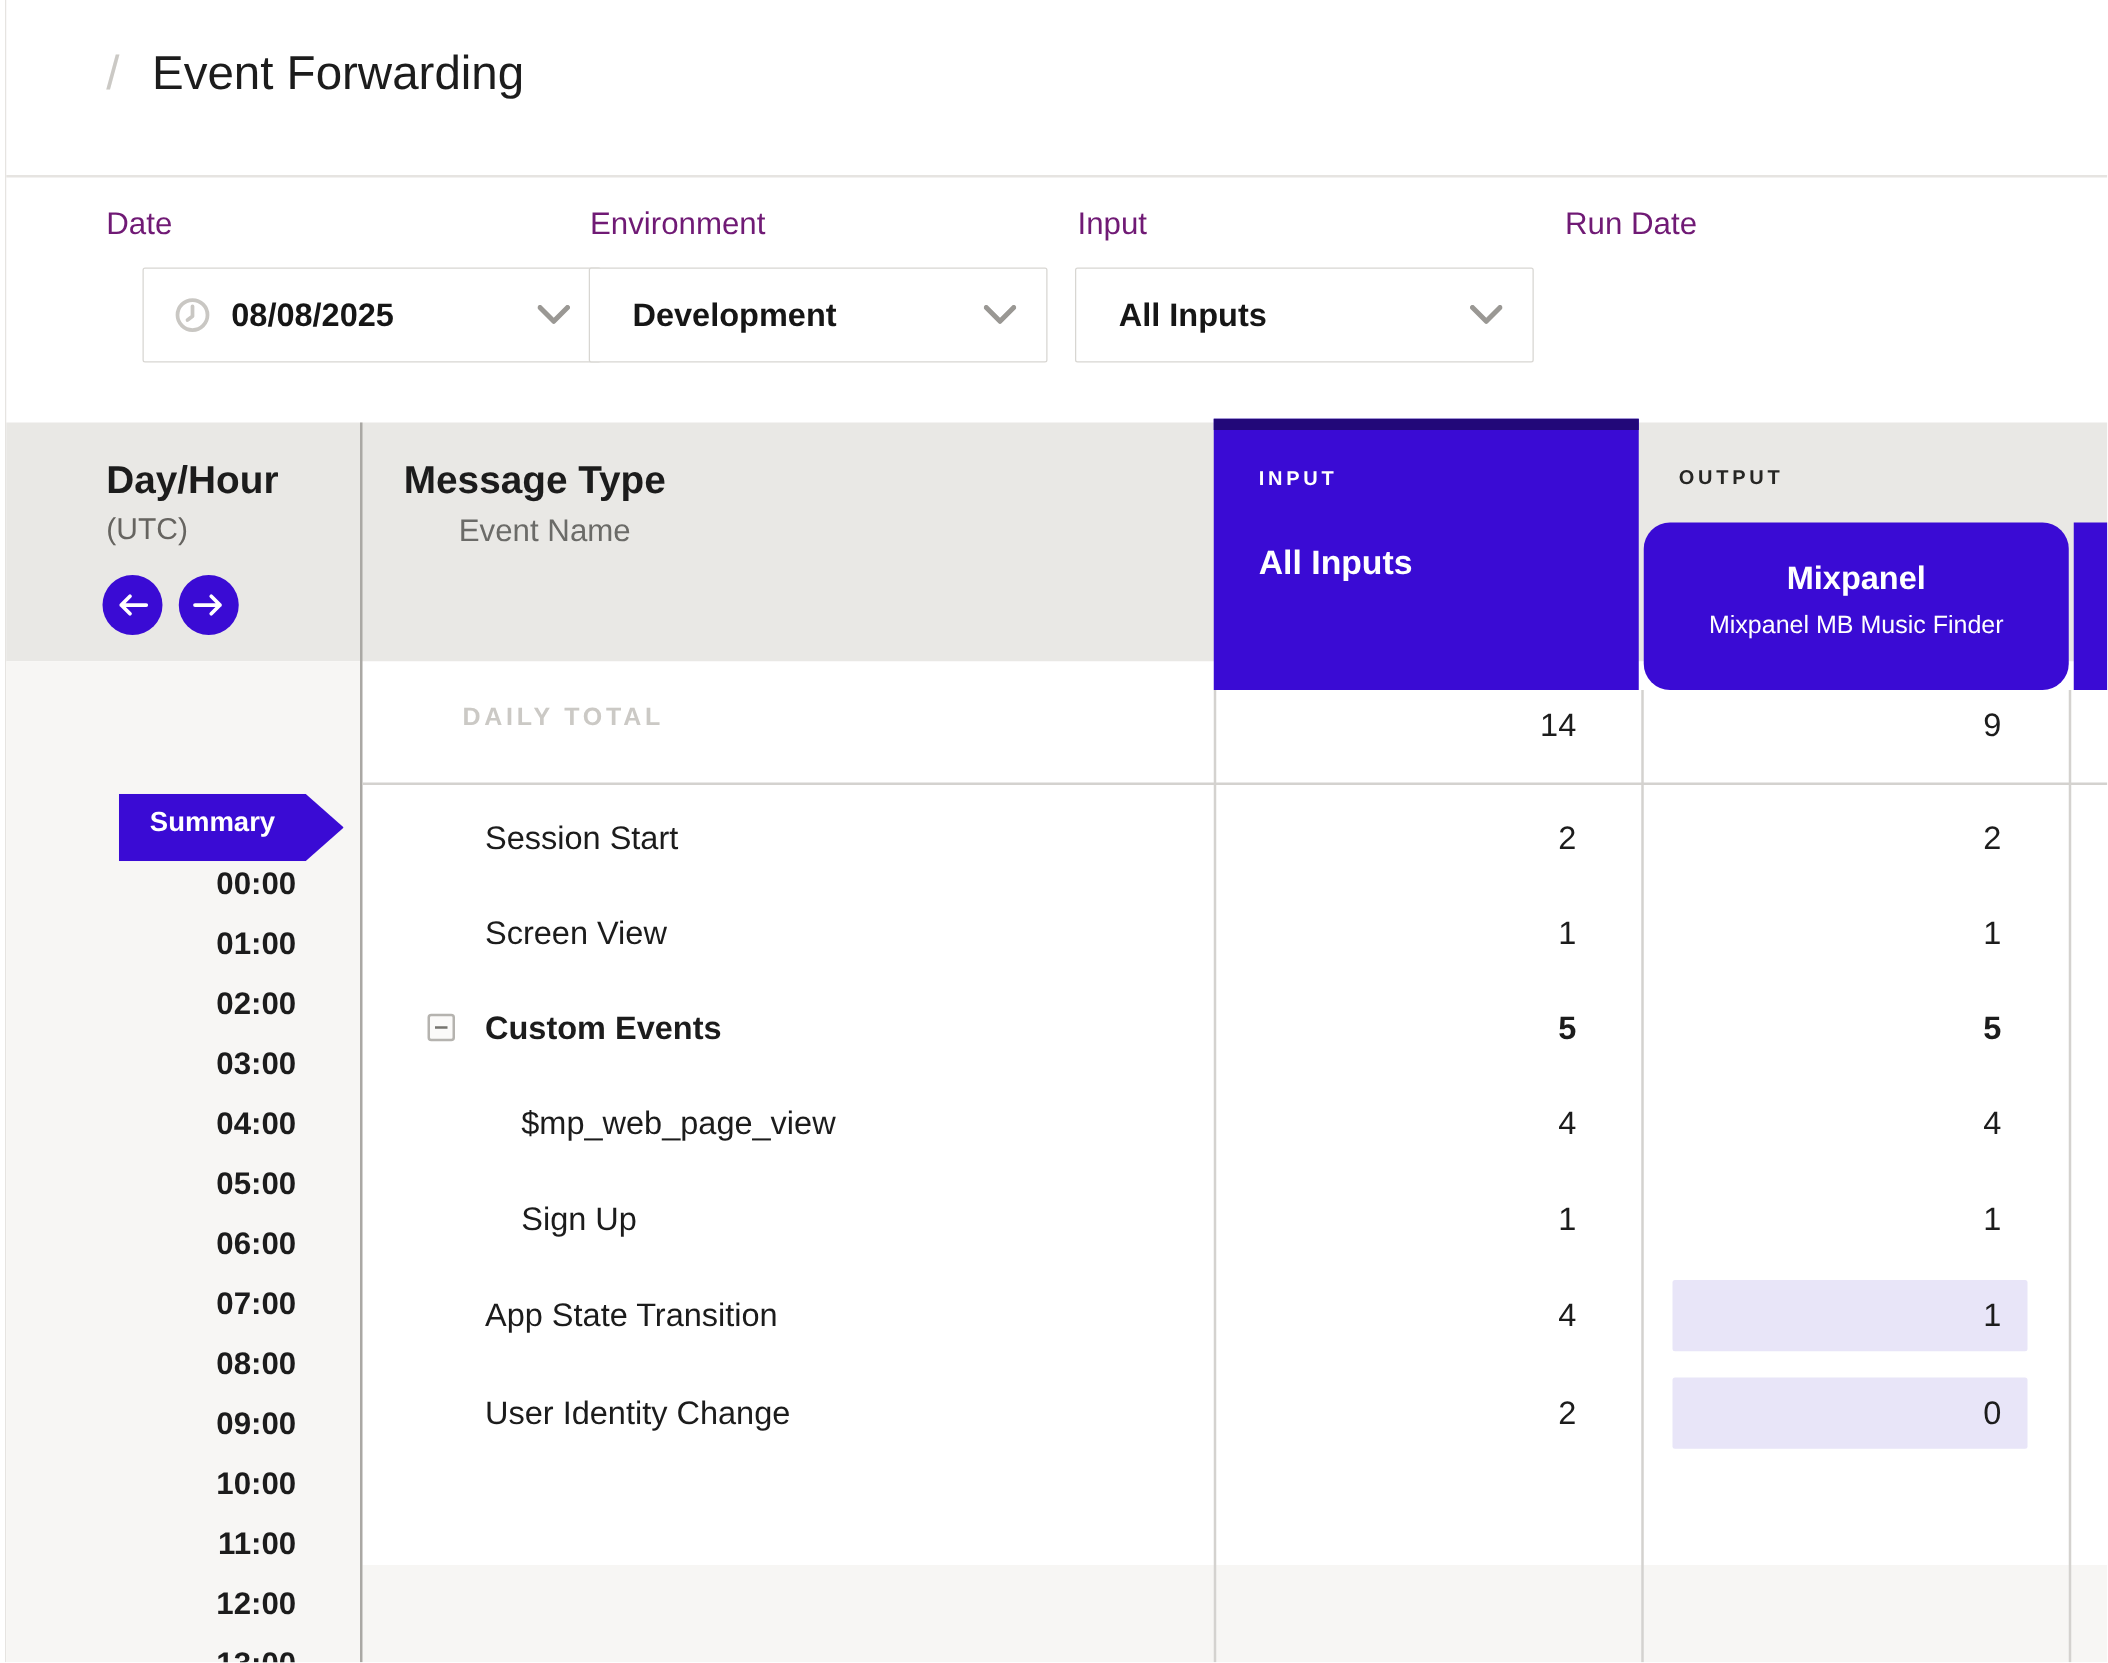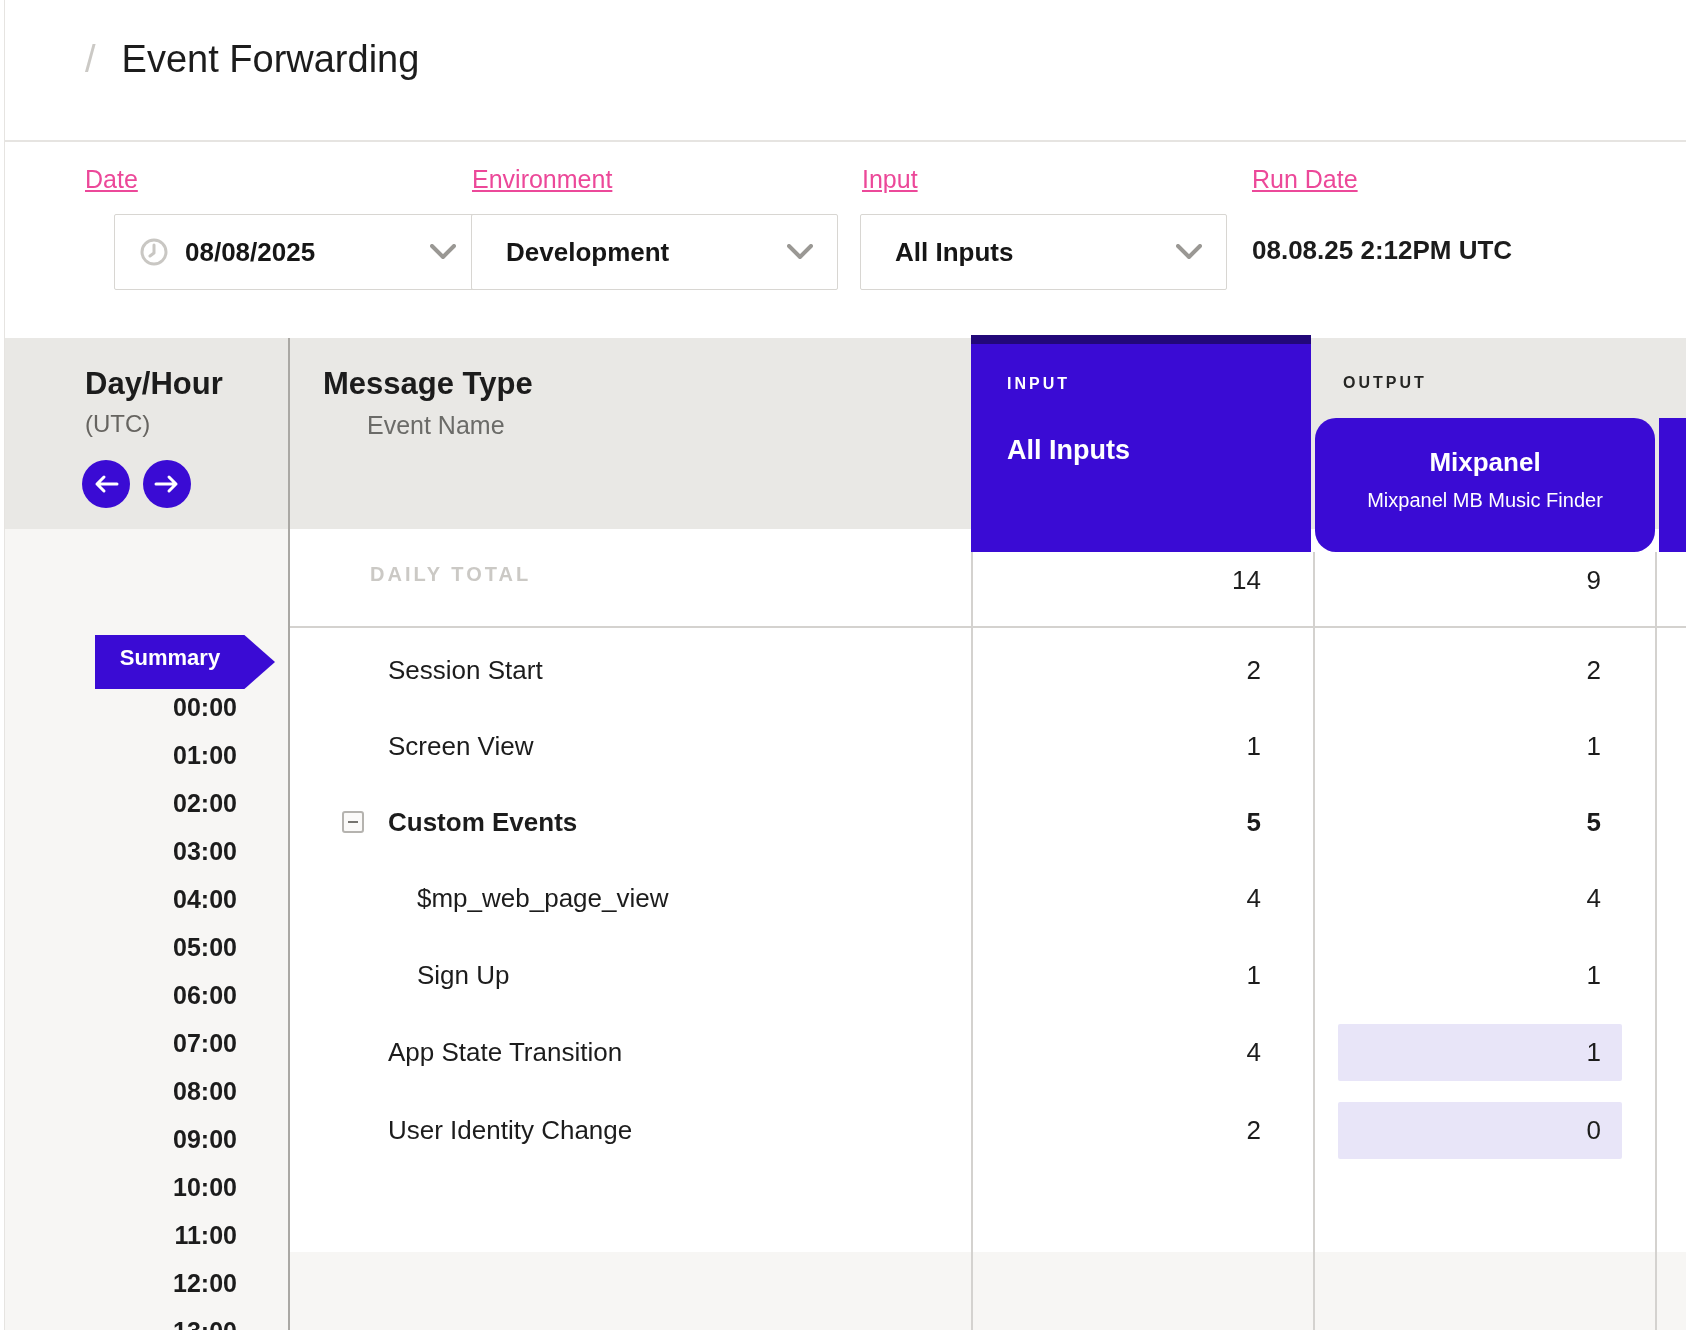--- a/index.html
+++ b/index.html
@@ -12,21 +12,21 @@
   .abs{position:absolute;}
   
   .left-edge{left:4px;top:0;width:1px;height:1330px;background:#e6e4e1;}
 
   
   .breadcrumb{left:85px;top:38px;display:flex;align-items:baseline;gap:26px;font-size:38px;font-weight:500;}
   .bc-sep{color:#cbc9c5;font-weight:300;}
   .topbar-border{left:5px;top:140px;width:1681px;height:2px;background:#e6e4e1;}
 
   
-  .flabel{top:166px;height:26px;line-height:26px;font-size:25px;color:#ec4899;text-decoration:underline;}
+  .flabel{top:166px;height:26px;line-height:26px;font-size:25px;color:#701a75;}
   .fbox{
     top:214px;width:367px;height:76px;box-sizing:border-box;
     border:1px solid #d8d6d2;border-radius:2px;background:#fff;
     display:flex;align-items:center;padding:0 24px;gap:16px;cursor:pointer;
   }
   .fbox .val{font-size:26px;font-weight:600;color:#161616;}
   .fbox .chev{margin-left:auto;display:flex;align-items:center;}
   .rundate-val{left:1252px;top:232px;height:36px;line-height:36px;font-size:26px;font-weight:700;}
 
   
@@ -129,21 +129,20 @@
 
   <div class="abs fbox" style="left:860px;padding-left:34px;">
     <span class="val">All Inputs</span>
     <span class="chev">
       <svg width="26" height="16" viewBox="0 0 26 16">
           <polyline points="2,2 13,13 24,2" fill="none" stroke="#9a9894" stroke-width="4" stroke-linecap="round" stroke-linejoin="round"></polyline>
         </svg>
     </span>
   </div>
 
-  <div class="abs rundate-val">08.08.25 2:12PM UTC</div>
 
   <div class="abs band"></div>
   <div class="abs dayhour-title">Day/Hour</div>
   <div class="abs dayhour-sub">(UTC)</div>
 
   <button class="abs navbtn" style="left:82px;">
     <span>
       <svg width="26" height="20" viewBox="0 0 26 20">
           <path d="M24 10 L4 10 M11 3 L4 10 L11 17" fill="none" stroke="#ffffff" stroke-width="3" stroke-linecap="round" stroke-linejoin="round"></path>
         </svg>

